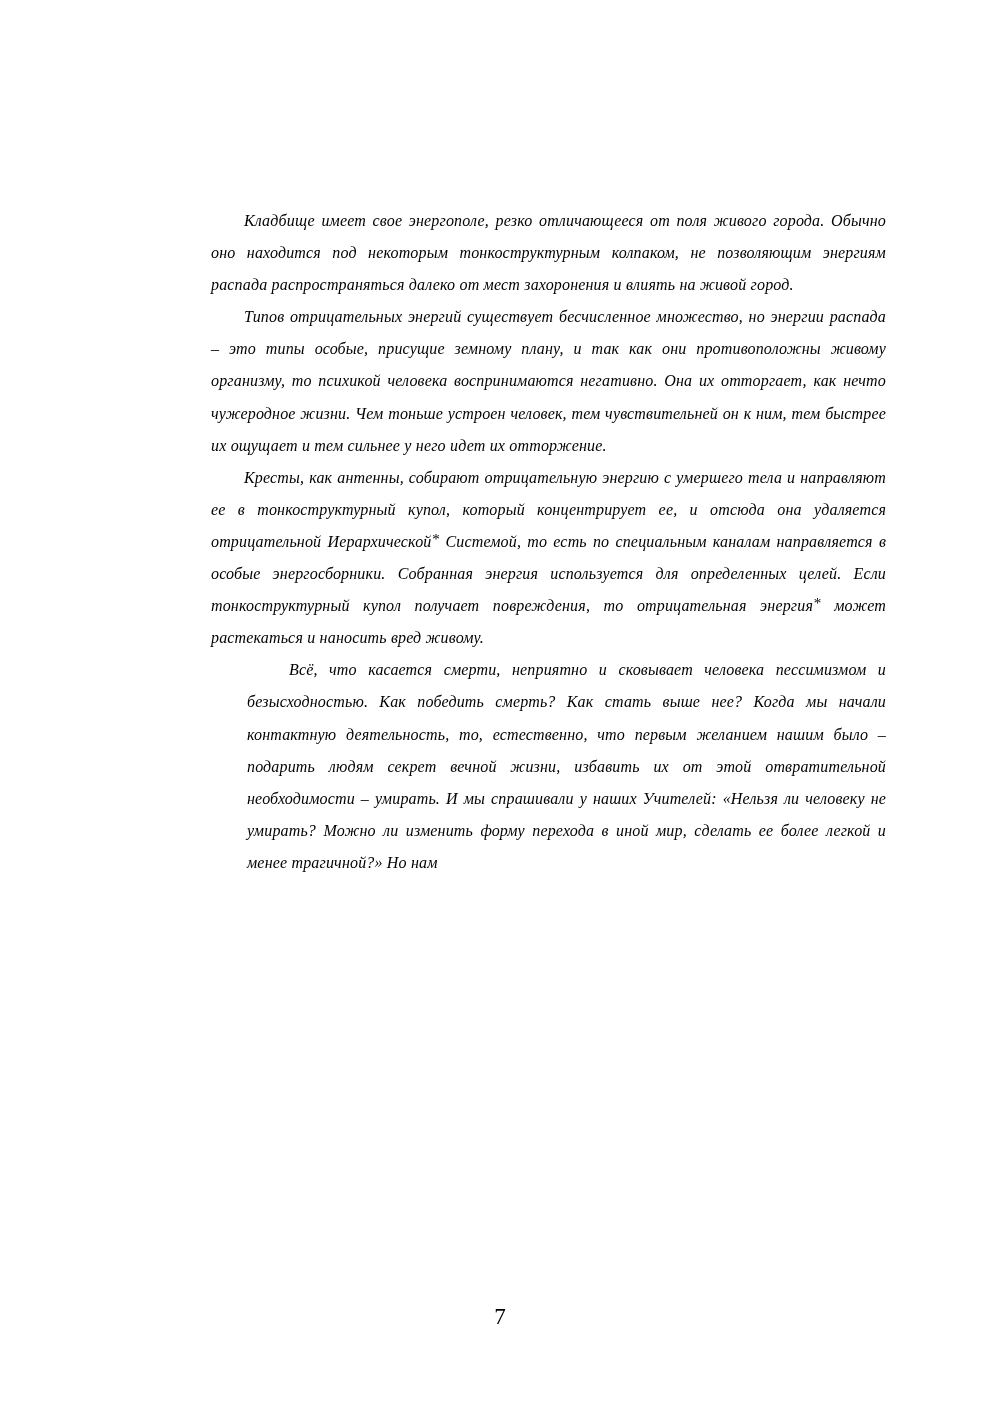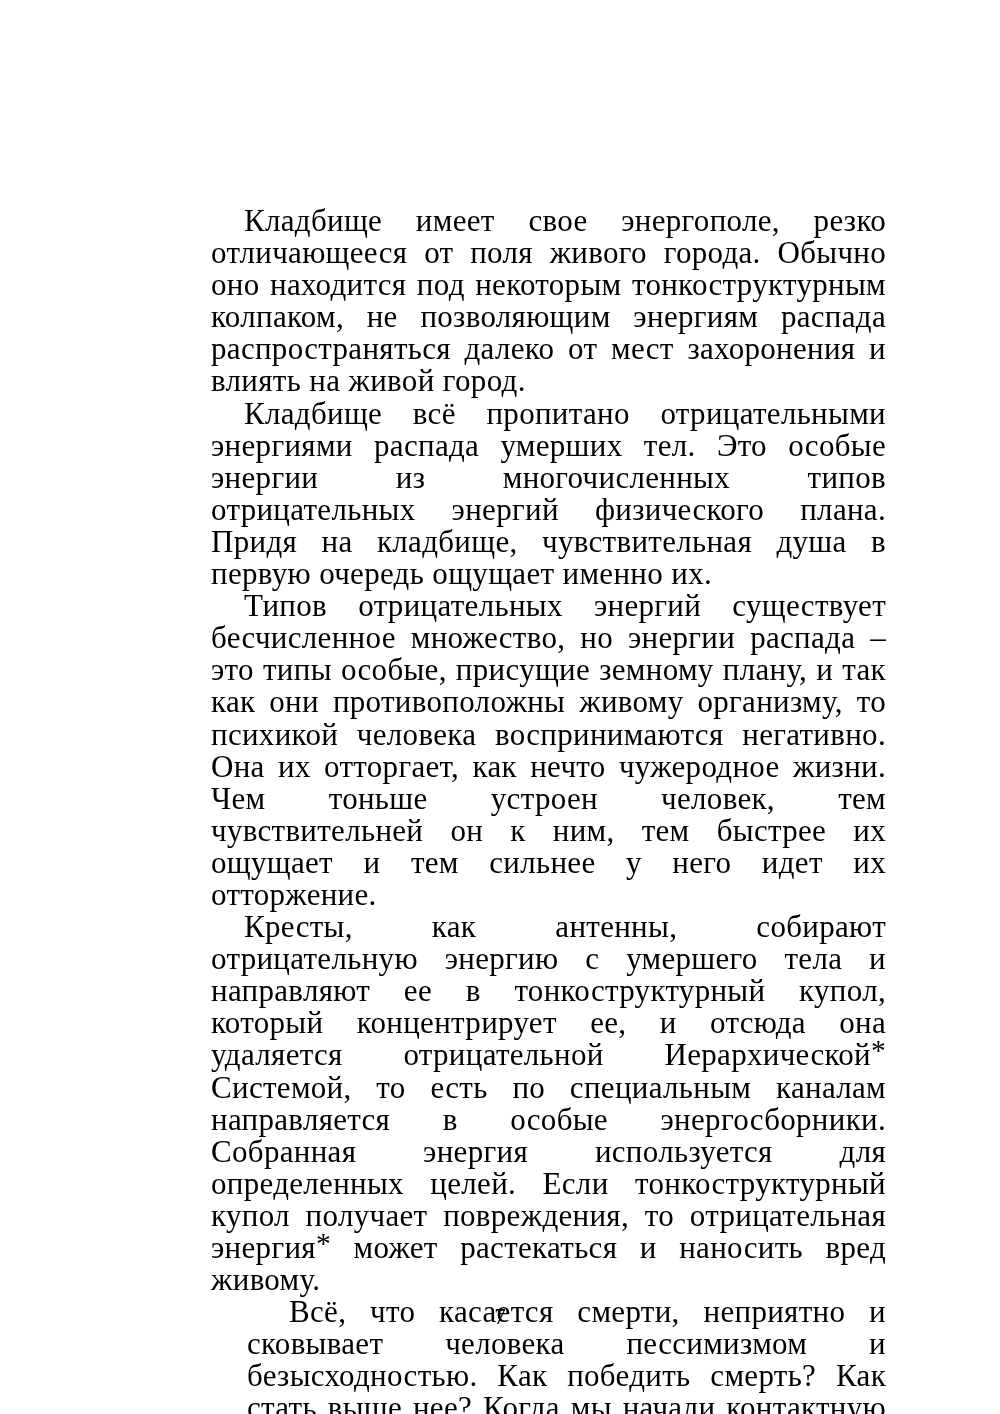--- a/index.html
+++ b/index.html
@@ -22,29 +22,30 @@
 
   .text-column {
     position: absolute;
     left: 211px;
     top: 205px;
     width: 675px;
   }
 
   .para {
     margin: 0;
-    font-size: 31px;
+    font-size: 16px;
     line-height: 32.1px;
     text-align: justify;
     text-justify: inter-word;
     hyphens: manual;
     -webkit-hyphens: manual;
     letter-spacing: 0.01em;
     word-spacing: 0.005em;
     text-indent: 33px;
+    font-style: italic;
   }
 
   .para.indent-wide {
     text-indent: 42px;
     margin-left: 36px;
   }
 
   .footnote-mark {
     font-size: 0.95em;
     vertical-align: 0.18em;
@@ -65,21 +66,20 @@
 </style>
 </head>
 <body>
 
 <div class="page">
 
   <div class="text-column">
 
     <p class="para">Кладбище имеет свое энергополе, резко отличающееся от поля живого города. Обычно оно находится под некоторым тонкоструктурным колпаком, не позволяющим энергиям распада распространяться далеко от мест захоронения и влиять на живой город.</p>
 
-    <p class="para">Кладбище всё пропитано отрицательными энергиями распада умерших тел. Это особые энергии из многочисленных типов отрицательных энергий физического плана. Придя на кладбище, чувствительная душа в первую очередь ощущает именно их.</p>
 
     <p class="para">Типов отрицательных энергий существует бесчисленное множество, но энергии распада – это типы особые, присущие земному плану, и так как они противоположны живому организму, то психикой человека воспринимаются негативно. Она их отторгает, как нечто чужеродное жизни. Чем тоньше устроен человек, тем чувствительней он к ним, тем быстрее их ощущает и тем сильнее у него идет их отторжение.</p>
 
     <p class="para"><span>Кресты, как антенны, собирают отрицательную энергию с умершего тела и направляют ее в тонкоструктурный купол, который концентрирует ее, и отсюда она удаляется отрицательной Иерархической</span><span class="footnote-mark">*</span><span> Системой, то есть по специальным каналам направляется в особые энергосборники. Собранная энергия используется для определенных целей. Если тонкоструктурный купол получает повреждения, то отрицательная энергия</span><span class="footnote-mark">*</span><span> может растекаться и наносить вред живому.</span></p>
 
     <p class="para indent-wide">Всё, что касается смерти, неприятно и сковывает человека пессимизмом и безысходностью. Как победить смерть? Как стать выше нее? Когда мы начали контактную деятельность, то, естественно, что первым желанием нашим было – подарить людям секрет вечной жизни, избавить их от этой отвратительной необходимости – умирать. И мы спрашивали у наших Учителей: «Нельзя ли человеку не умирать? Можно ли изменить форму перехода в иной мир, сделать ее более легкой и менее трагичной?» Но нам</p>
 
   </div>
 
   <div class="page-number">7</div>

